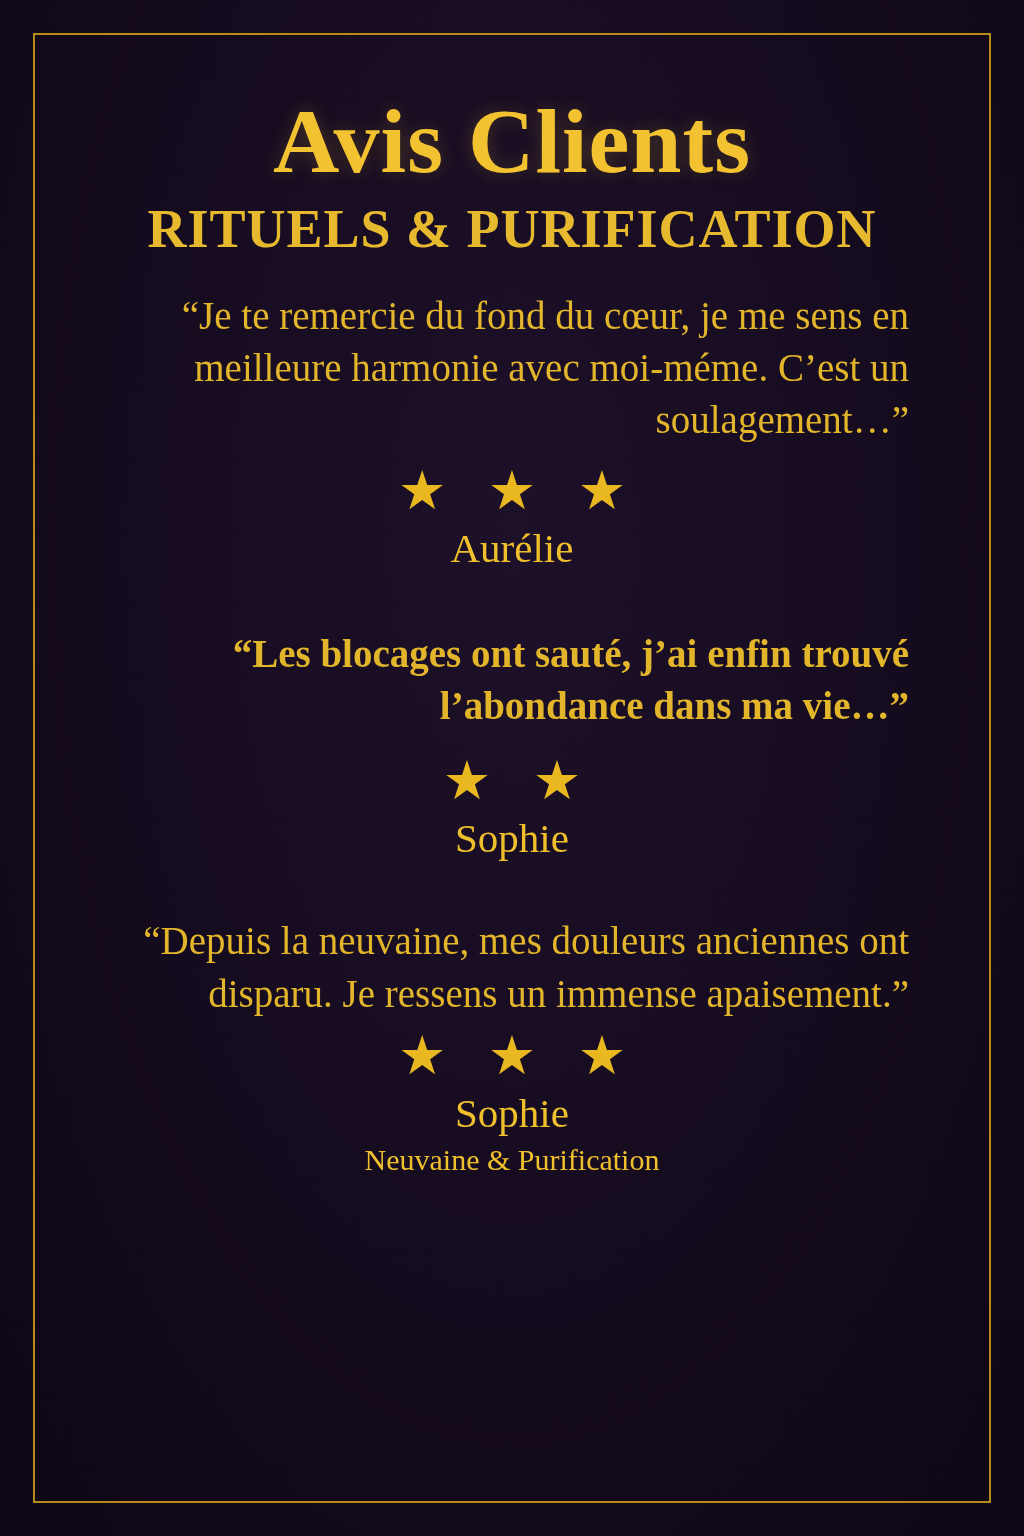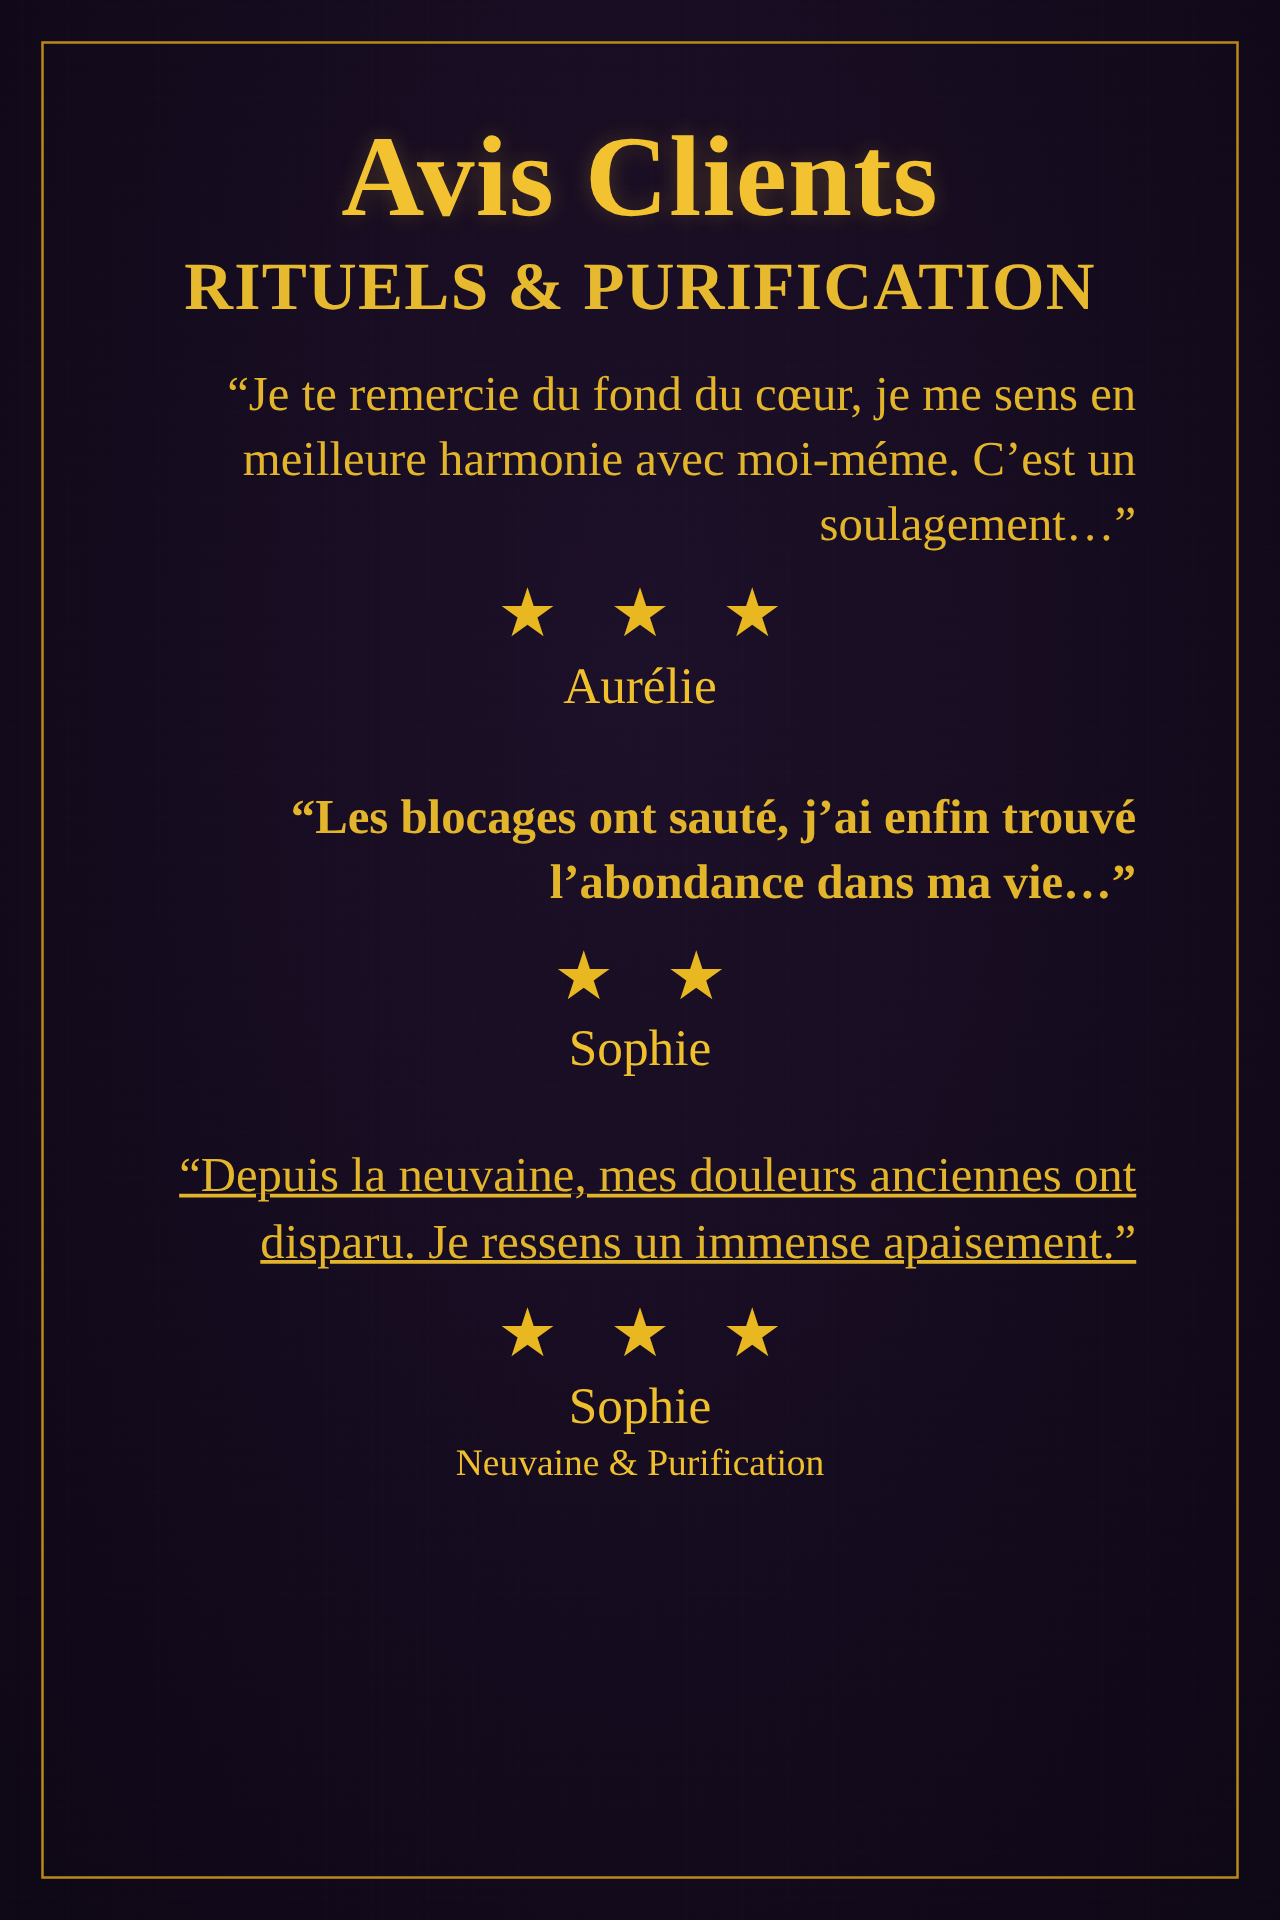--- a/index.html
+++ b/index.html
@@ -87,21 +87,21 @@
   }
   .author-sub {
     font-size: 30px;
     color: #f0c02c;
     line-height: 1.25;
     margin: 3px;
   }
   .t1 { margin-bottom: 54px; }
   .t2 { margin-bottom: 52px; }
   .t2 .quote { margin-bottom: 22px; font-weight: bold; }
-  .t3 .quote { margin-bottom: 20px; text-decoration: underline; }
+  .t3 .quote { margin-bottom: 9px; }
 </style>
 </head>
 <body>
 
 <div class="poster">
   <div class="texture"></div>
   <div class="frame"></div>
 
   <div class="content">
 

